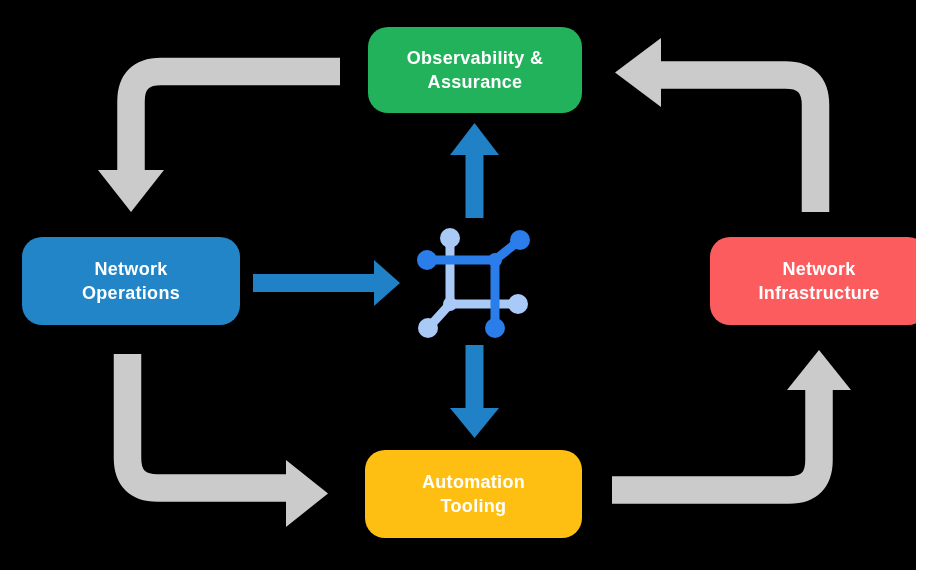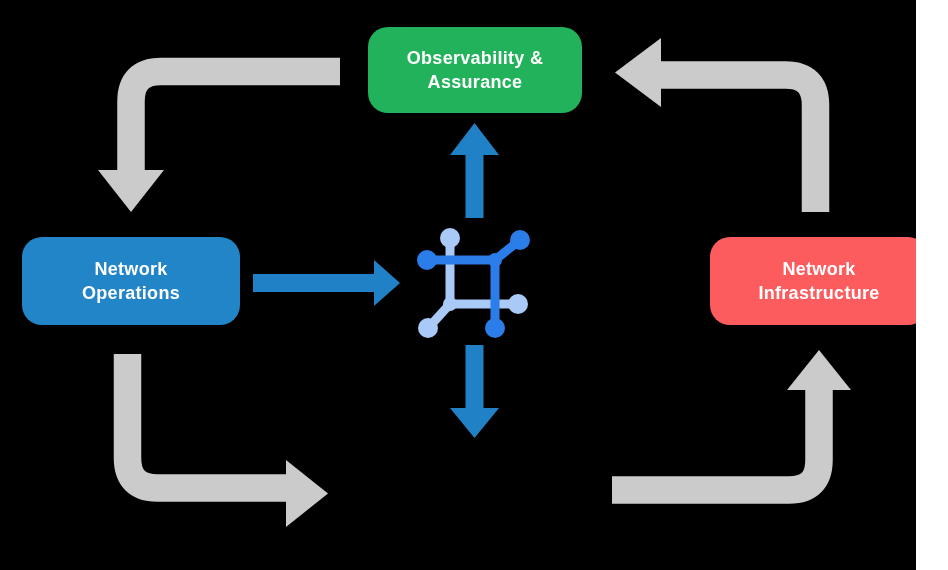--- a/index.html
+++ b/index.html
@@ -115,14 +115,18 @@
   <div class="node node-operations" style="background-color: rgb(33, 133, 200);">
     <span>Network
 Operations</span>
   </div>
 
   <div class="node node-infrastructure" style="background-color: rgb(253, 92, 95);">
     <span>Network
 Infrastructure</span>
   </div>
 
+  <div class="node node-automation" style="background-color: rgb(254, 191, 18);">
+    <span>Automation
+Tooling</span>
+  </div>
 
 </div>
 
 </body></html>

